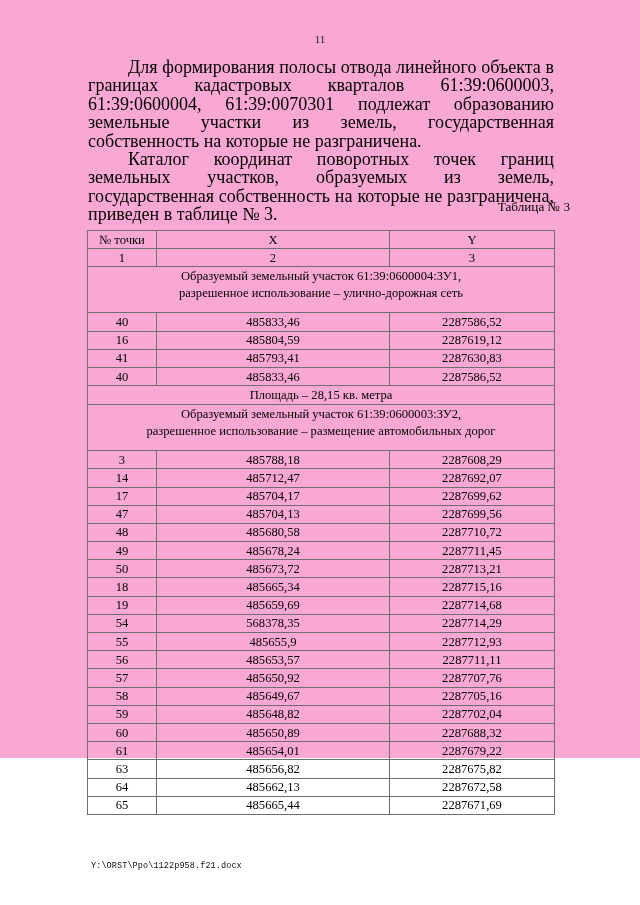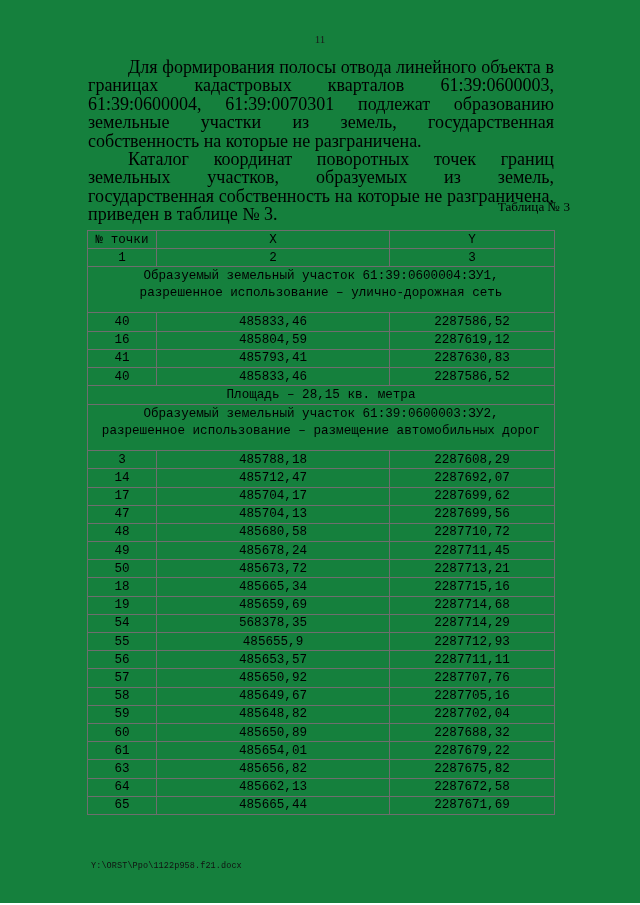--- a/index.html
+++ b/index.html
@@ -13,22 +13,22 @@
     height: 905px;
     position: relative;
     font-family: "Liberation Serif", "DejaVu Serif", serif;
     color: #000000;
     overflow: hidden;
   }
   .page {
     position: absolute;
     inset: 0;
     width: 640px;
-    height: 903px;
-    background: #15803d;
+    height: 758px;
+    background: #f9a8d4;
   }
   .page-number {
     position: absolute;
     top: 33px;
     left: 0;
     width: 640px;
     text-align: center;
     font-size: 11px;
     line-height: 13px;
     color: #1a1a1a;
@@ -61,21 +61,20 @@
     line-height: 17px;
   }
   table.coord-table {
     position: absolute;
     left: 87px;
     top: 230px;
     width: 467px;
     border-collapse: collapse;
     table-layout: fixed;
     font-size: 12.6px;
-    font-family: Liberation Mono, monospace;
   }
   table.coord-table td,
   table.coord-table th {
     border: 1px solid #6e6e6e;
     padding: 0px 2px;
     height: 17.2px;
     line-height: 16px;
     text-align: center;
     vertical-align: middle;
     font-weight: normal;

